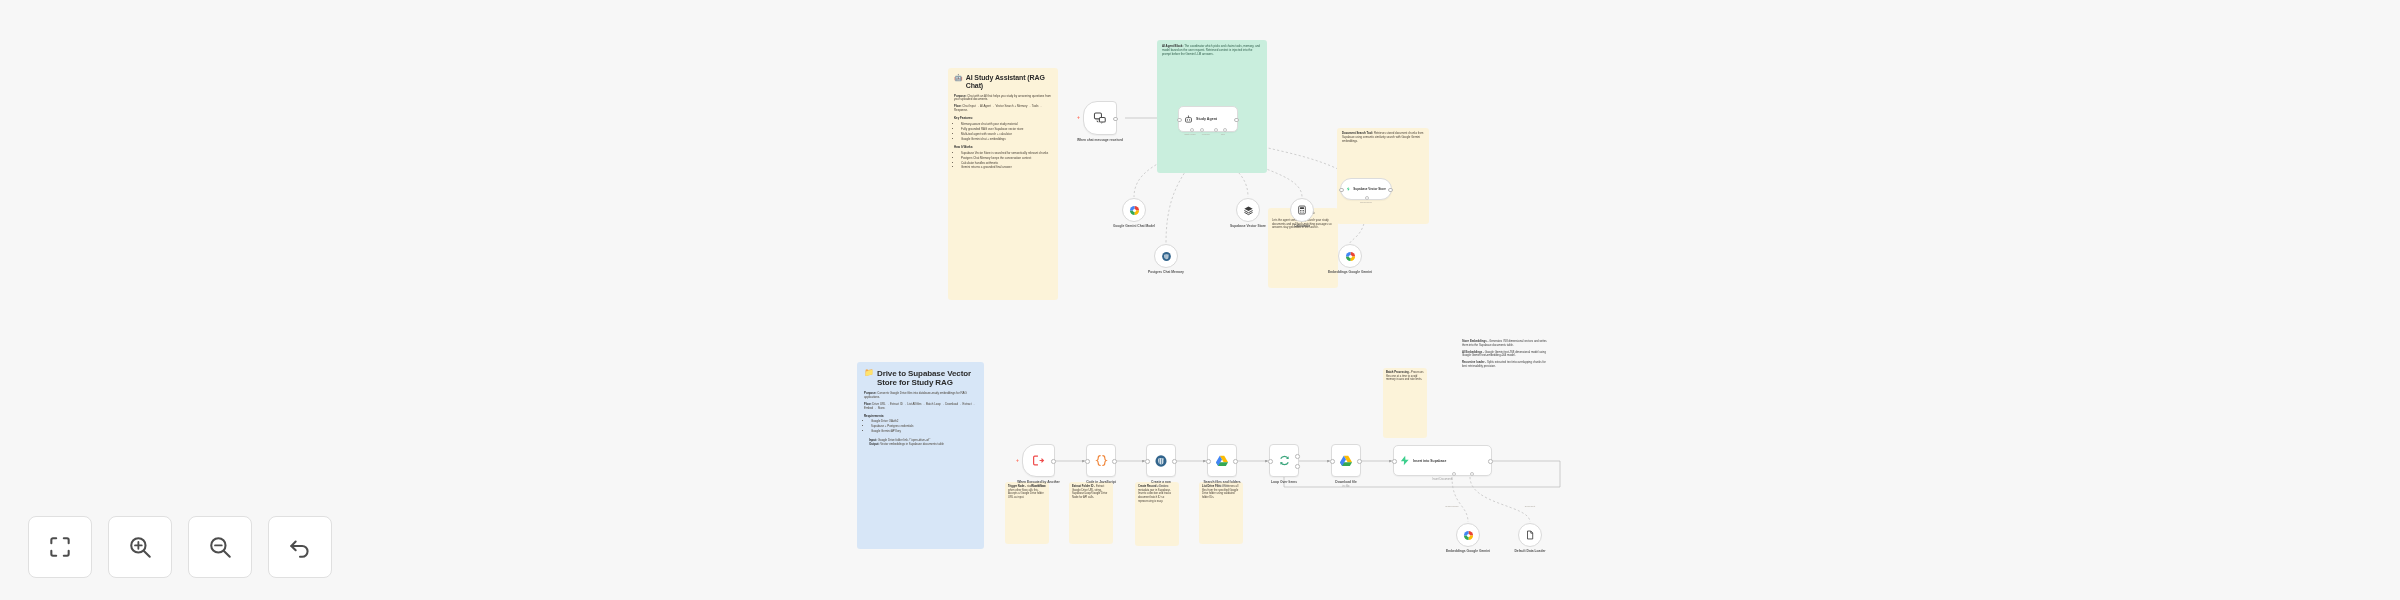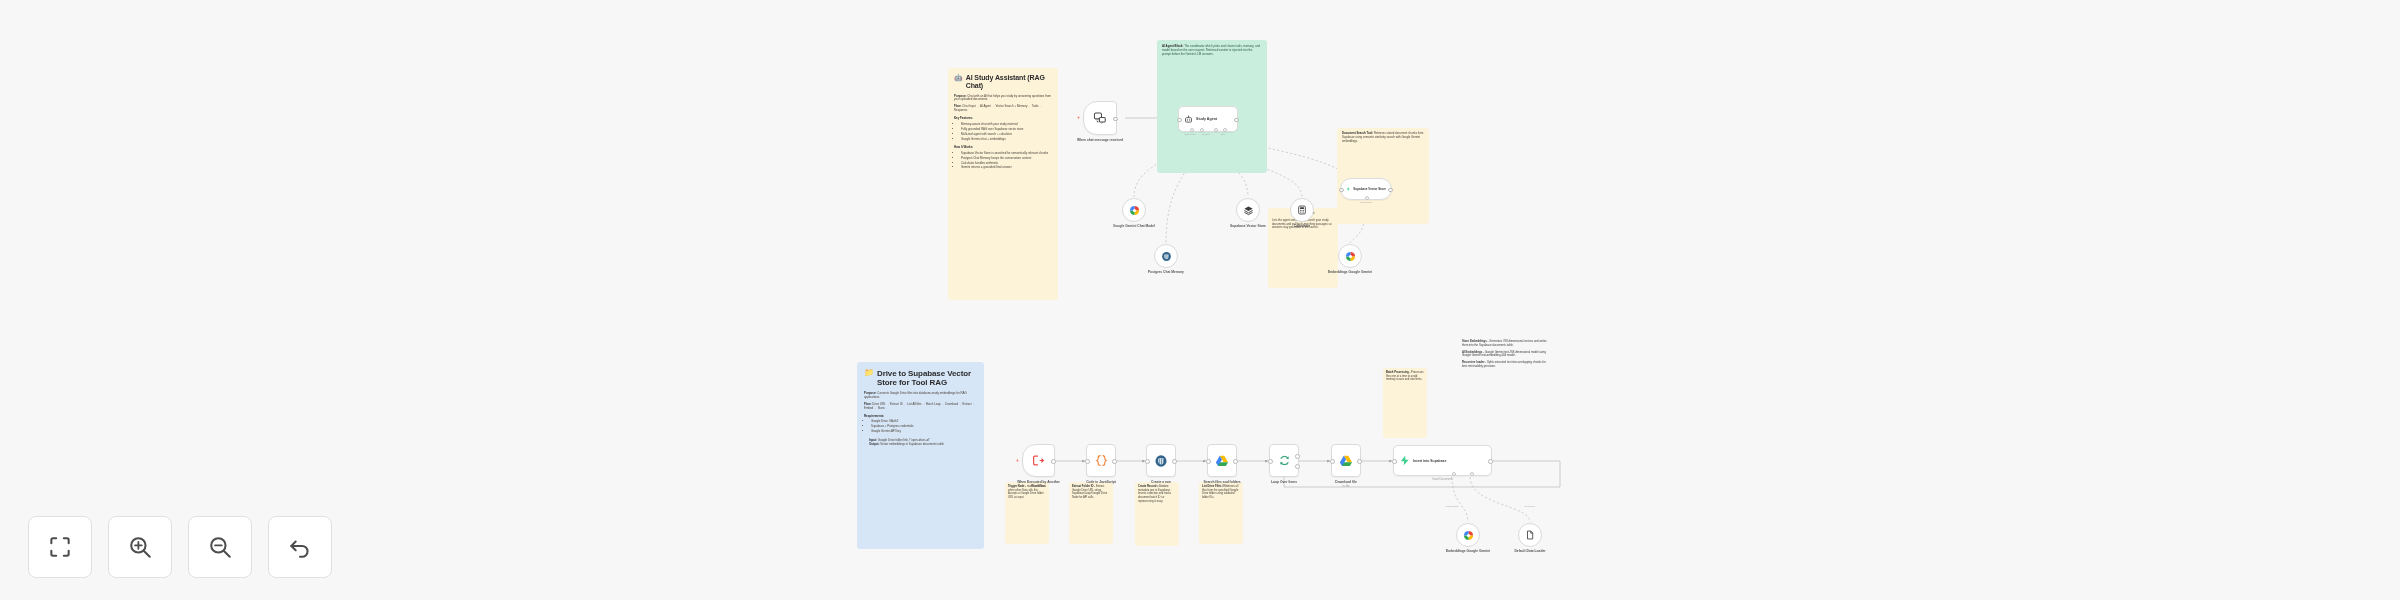--- a/index.html
+++ b/index.html
@@ -294,21 +294,21 @@
       </svg>
     </div>
     <div class="nlabel" style="top:26px;">
       <span>Embeddings Google Gemini</span>
     </div>
   </div>
 
   <div class="sticky blue" style="left:857px;top:362px;width:127px;height:187px;padding:7px 7px;">
     <div class="note-head" style="margin-bottom:4px;">
       <span class="note-emoji" style="font-size:8px;">📁</span>
-      <span class="st-title" style="font-size:8px;">Drive to Supabase Vector Store for Tool RAG</span>
+      <span class="st-title" style="font-size:8px;">Drive to Supabase Vector Store for Study RAG</span>
     </div>
     <div class="st-body" style="font-size:2.9px;">
       <div style="margin-bottom:3px;">
         <b>Purpose:</b>
         <span>Converts Google Drive files into database-ready embeddings for RAG applications.</span>
       </div>
       <div style="margin-bottom:4px;">
         <b>Flow:</b>
         <span>Drive URL → Extract ID → List All files → Batch Loop → Download → Extract → Embed → Store.</span>
       </div>

